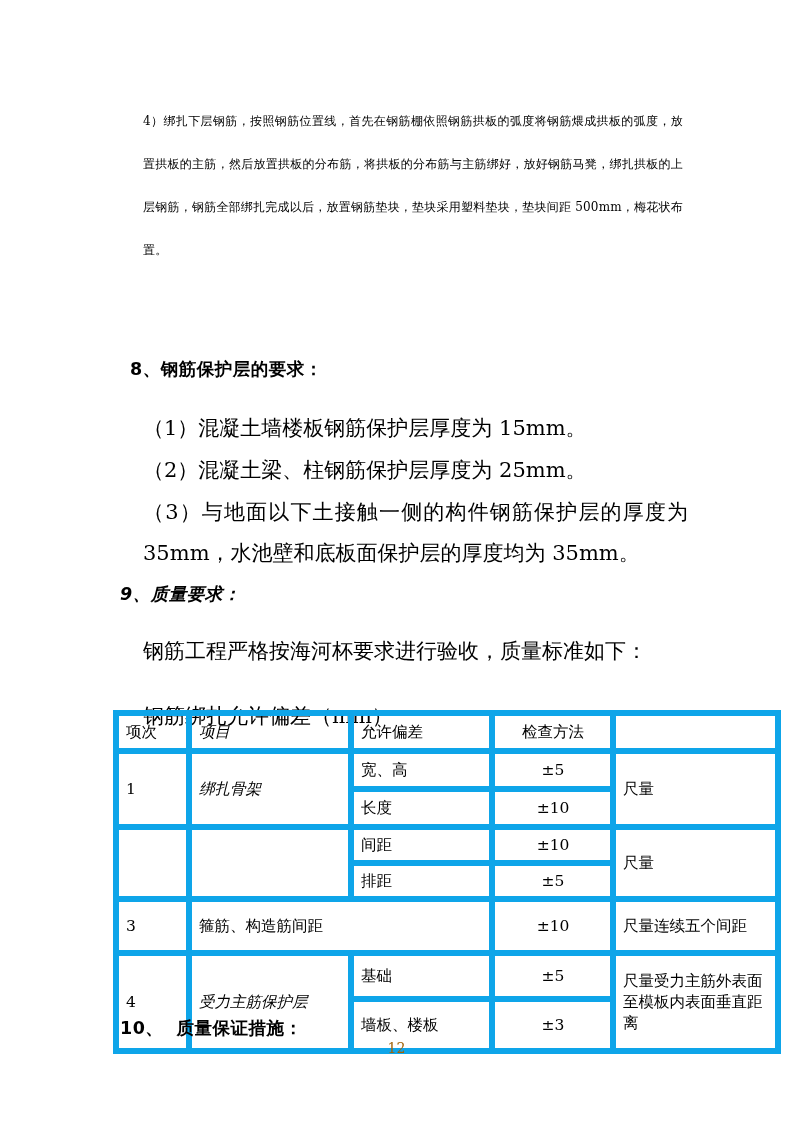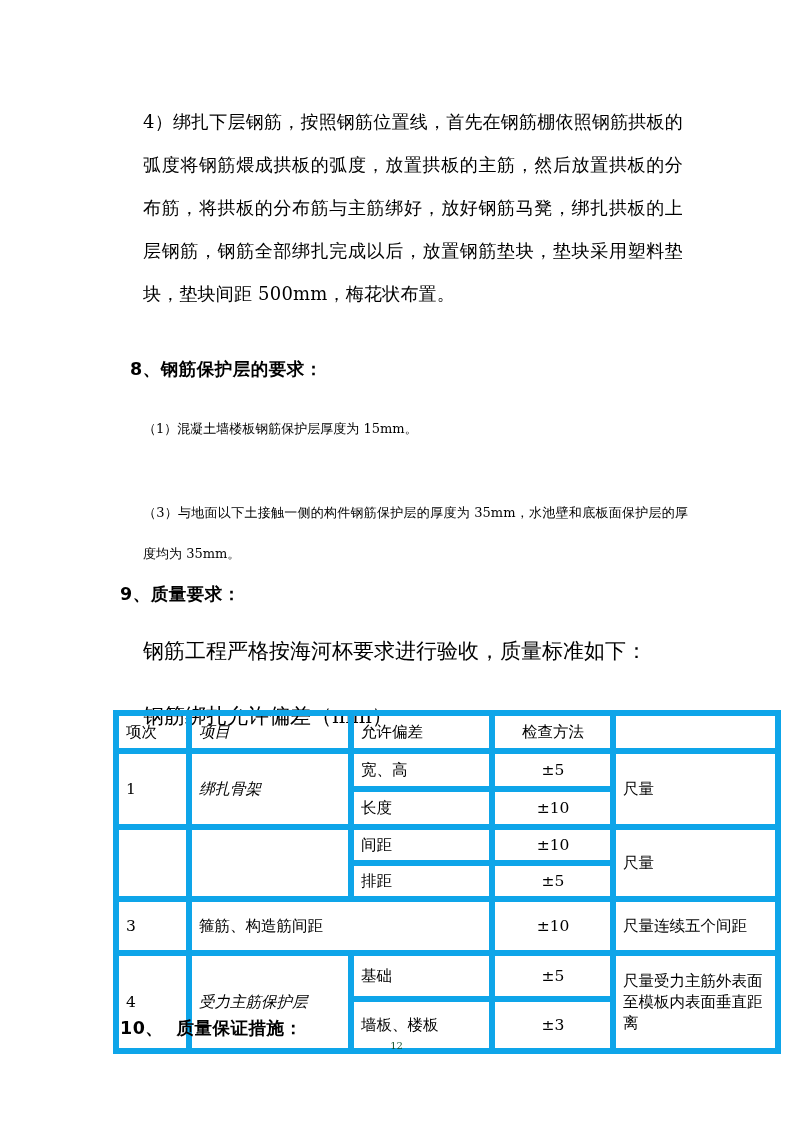--- a/index.html
+++ b/index.html
@@ -25,21 +25,21 @@
     background: #ffffff;
   }
 
   
   .body-block {
     position: absolute;
     left: 143px;
     width: 540px;
   }
   .para {
-    font-size: 18px;
+    font-size: 12px;
     line-height: 43px;
     text-align: justify;
     text-justify: inter-ideograph;
     letter-spacing: 0.2px;
   }
   .para.indent {
     text-indent: 0;
   }
 
   
@@ -50,21 +50,21 @@
     font-size: 17.5px;
     letter-spacing: 0.5px;
     white-space: pre;
   }
 
   
   .subitem {
     position: absolute;
     left: 143px;
     width: 545px;
-    font-size: 13px;
+    font-size: 21px;
     line-height: 41px;
     text-align: justify;
     text-justify: inter-ideograph;
   }
 
   .plainline {
     position: absolute;
     left: 143px;
     font-size: 21px;
     line-height: 36px;
@@ -106,39 +106,40 @@
   .h-34 { height: 34px; }
   .h-40 { height: 40px; }
 
   
   .pagenum {
     position: absolute;
     left: 0;
     top: 1040px;
     width: 793px;
     text-align: center;
-    font-size: 10px;
-    color: #14532d;
+    font-size: 14px;
+    color: #a16207;
   }
 </style>
 </head>
 <body>
 
 <div class="page">
 
   <div class="body-block" style="top:100px;">
     <div class="para indent">4）绑扎下层钢筋，按照钢筋位置线，首先在钢筋棚依照钢筋拱板的弧度将钢筋煨成拱板的弧度，放置拱板的主筋，然后放置拱板的分布筋，将拱板的分布筋与主筋绑好，放好钢筋马凳，绑扎拱板的上层钢筋，钢筋全部绑扎完成以后，放置钢筋垫块，垫块采用塑料垫块，垫块间距 500mm，梅花状布置。</div>
   </div>
 
   <div class="heading" style="left:130px; top:357px;">8、钢筋保护层的要求：</div>
 
   <div class="subitem" style="top:408px;">（1）混凝土墙楼板钢筋保护层厚度为 15mm。</div>
+  <div class="subitem" style="top:450px;">（2）混凝土梁、柱钢筋保护层厚度为 25mm。</div>
   <div class="subitem" style="top:492px;">（3）与地面以下土接触一侧的构件钢筋保护层的厚度为 35mm，水池壁和底板面保护层的厚度均为 35mm。</div>
 
-  <div class="heading" style="left:120px; top:582px;">9、质量要求：</div>
+  <div class="heading" style="left:120px; top:582px;font-style:italic;">9、质量要求：</div>
 
   <div class="plainline" style="top:633px;">钢筋工程严格按海河杯要求进行验收，质量标准如下：</div>
   <div class="plainline" style="top:675px;margin-top:23px;">钢筋绑扎允许偏差（mm）</div>
 
   <div class="tbl-wrap">
     <table class="spec">
       <tbody>
 
         <tr>
           <td class="c1 h-hdr">项次</td>

